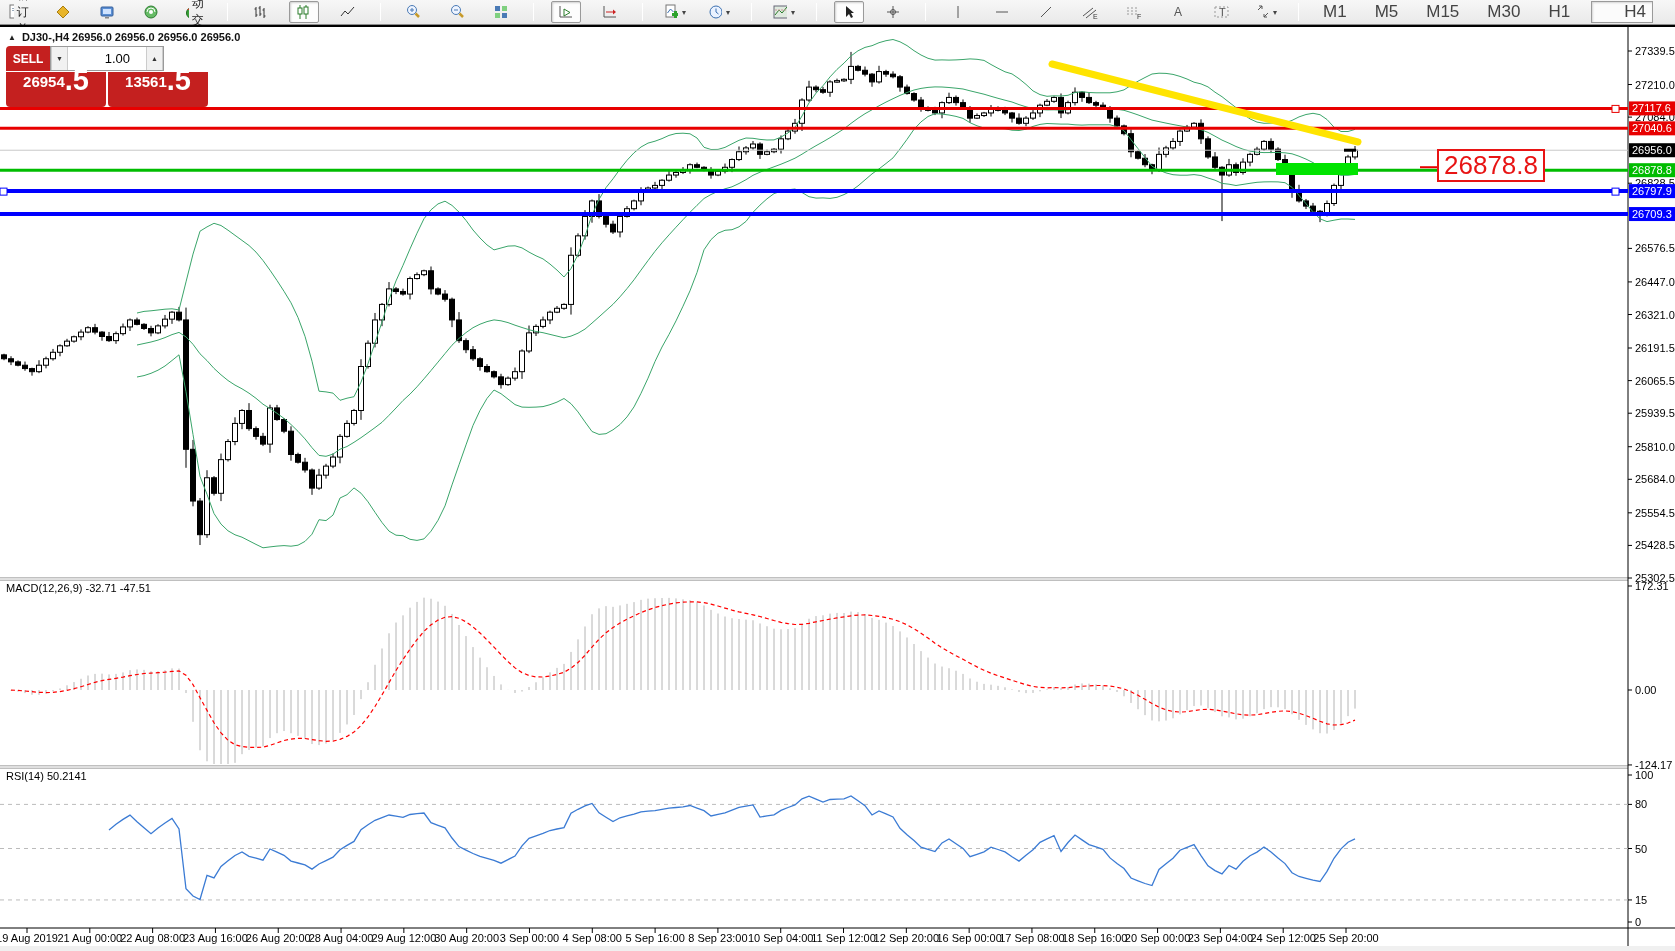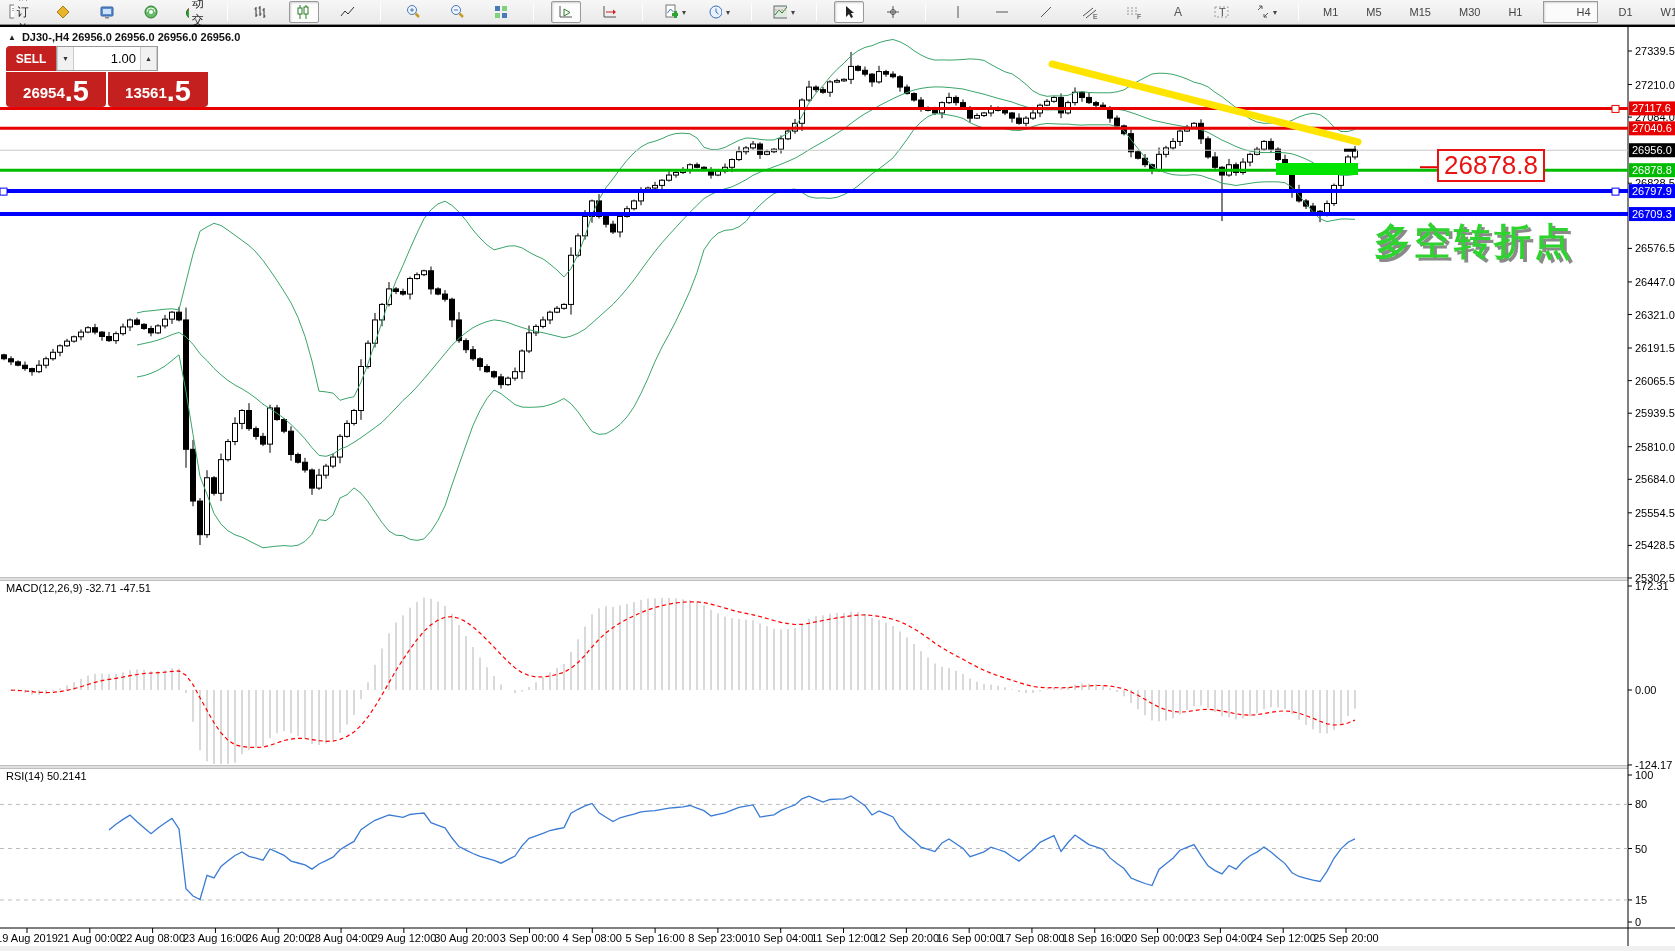--- a/index.html
+++ b/index.html
@@ -5,40 +5,40 @@
   html,body{margin:0;padding:0;background:#fff;font-family:"Liberation Sans","DejaVu Sans",sans-serif;}
   #app{position:relative;width:1675px;height:951px;overflow:hidden;background:#fff;}
   
   #toolbar{position:absolute;left:0;top:0;width:1675px;height:25px;background:linear-gradient(#f7f7f7,#e9e9e9);
     border-bottom:1px solid #8c8c8c;display:flex;align-items:center;padding:0 4px;box-sizing:border-box;gap:14px;}
   .tbtn{height:20px;min-width:22px;display:flex;align-items:center;justify-content:center;gap:3px;
     padding:0 3px;border:1px solid transparent;border-radius:2px;color:#333;font-size:11px;cursor:default;}
   .tbtn.pressed{background:#fdfdfd;border:1px solid #9a9a9a;box-shadow:inset 1px 1px 2px rgba(0,0,0,.18);}
   .tbtn .dd{font-size:8px;color:#444;margin-left:1px;}
   .sep{width:1px;height:18px;background:#c3c3c3;border-right:1px solid #fff;margin:0 3px;}
-  .tf{font-size:11px;color:#444;padding:0 6px;height:20px;display:flex;align-items:center;border:1px solid transparent;}
+  .tf{font-size:17px;color:#444;padding:0 6px;height:20px;display:flex;align-items:center;border:1px solid transparent;}
   .tf.active{background:#fbfbfb;border:1px solid #9a9a9a;box-shadow:inset 1px 1px 2px rgba(0,0,0,.15);padding-left:32px;}
   #tb-right{margin-left:auto;display:flex;align-items:center;gap:6px;padding-right:6px;}
   .cn{font-size:12px;color:#222;}
   
   #chart{position:absolute;left:0;top:25px;width:1675px;height:926px;background:#fff;}
   #csvg{position:absolute;left:0;top:0;}
   
   #title-ovl{position:absolute;left:8px;top:6px;font-size:11px;font-weight:600;color:#111;display:flex;gap:6px;align-items:center;}
   #title-ovl .arr{font-size:8px;color:#222;}
   #ocp{position:absolute;left:6px;top:21px;width:202px;}
   .ocp-row1{display:flex;height:25px;gap:0;}
   .ocp-btn{background:#c4201f;color:#fff;font-size:12px;font-weight:bold;display:flex;align-items:center;justify-content:center;}
   .ocp-btn.sell{width:54px;border-radius:4px 0 0 0;}
   .ocp-btn.buy{width:54px;border-radius:0 4px 0 0;margin-top:36px;}
   .ocp-spin{display:flex;border:1px solid #9a9a9a;background:#fff;box-sizing:border-box;height:25px;}
   .spin-btn{width:15px;display:flex;align-items:center;justify-content:center;font-size:7px;color:#333;background:#f1f1f1;border-left:1px solid #ccc;border-right:1px solid #ccc;}
-  .spin-val{width:60px;border:none;outline:none;font-size:13px;text-align:right;padding-right:4px;font-family:inherit;}
+  .spin-val{width:60px;border:none;outline:none;font-size:13px;text-align:right;padding-right:16px;font-family:inherit;}
   .ocp-row2{display:flex;gap:2px;margin-top:1px;height:35px;}
-  .ocp-price{flex:1;background:#c4201f;color:#fff;display:flex;align-items:flex-end;justify-content:center;border-radius:0 0 4px 4px;padding-bottom:1px;text-align:right;}
+  .ocp-price{flex:1;background:#c4201f;color:#fff;display:flex;align-items:flex-end;justify-content:center;border-radius:0 0 4px 4px;padding-bottom:12px;text-align:right;}
   .ocp-price .sm{font-size:15px;font-weight:bold;line-height:26px;}
   .ocp-price .big{font-size:29px;font-weight:bold;line-height:29px;}
   #price-box{position:absolute;left:1437px;top:124px;border:2px solid #e81414;background:#fff;color:#e81414;
     font-size:26px;font-weight:500;padding:0 5px;line-height:29px;}
   #cn-note{position:absolute;left:1374px;top:192px;font-size:37px;font-weight:bold;color:#2fd32f;letter-spacing:3px;
     text-shadow:3px 3px 0 #8a8a8a;white-space:nowrap;}
   svg text{font-family:"Liberation Sans","DejaVu Sans",sans-serif;}
 </style>
 </head>
 <body>
@@ -1002,15 +1002,14 @@
             <span class="big">.5</span>
           </div>
         <div class="ocp-price">
             <span class="sm">13561</span>
             <span class="big">.5</span>
           </div>
       </div>
     </div>
 
     <div id="price-box">26878.8</div>
-    <div id="cn-note">多空转折点</div>
   </div>
 </div>
 
 </body></html>

